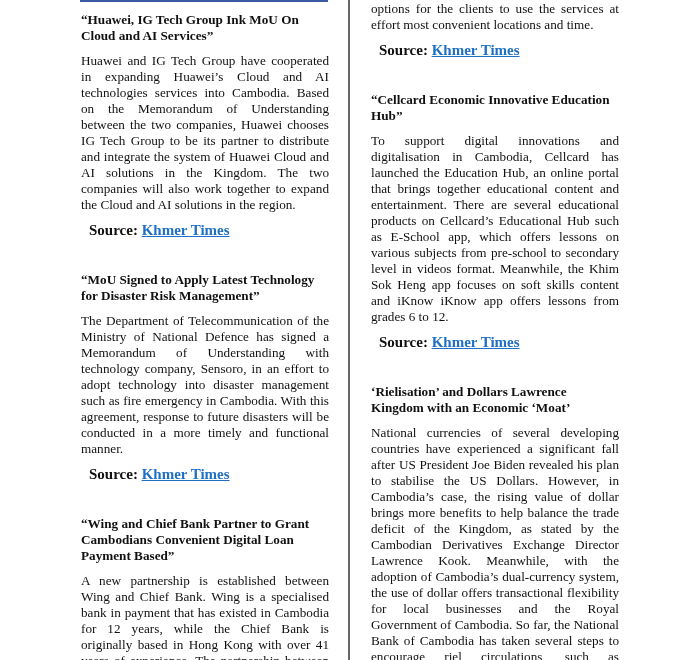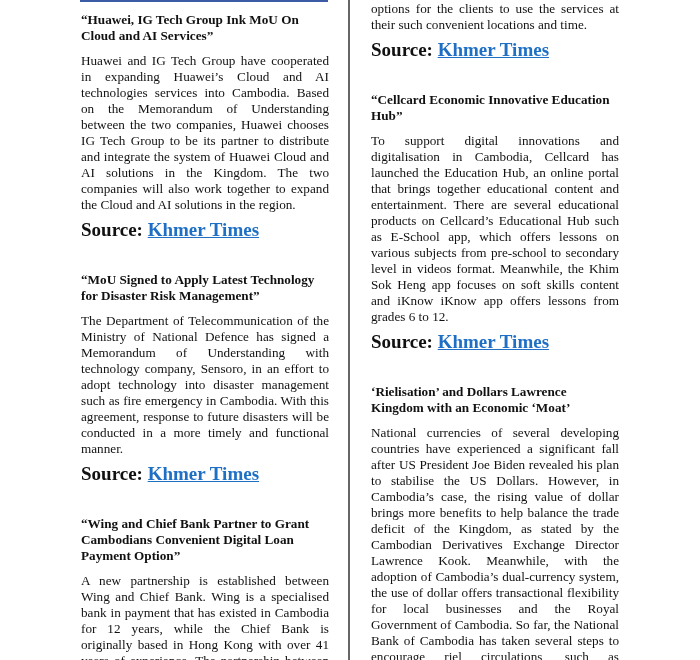--- a/index.html
+++ b/index.html
@@ -22,21 +22,21 @@
     .col-left { left: 81px; }
     .col-right { left: 371px; }
     .article { margin: 0; }
     .headline {
       font-weight: bold; font-size: 13.2px; line-height: 16px; margin: 0 0 9px 0;
     }
     .body-text {
       font-size: 13.2px; line-height: 16px; text-align: justify; margin: 0 0 9px 0;
     }
     .source {
-      font-size: 19px; line-height: 16px; margin: 0;
+      font-size: 15px; line-height: 16px; margin: 8px;
     }
     .source-label { font-weight: bold; }
     .source-link { color: #1f6fc5; text-decoration: underline; font-weight: bold; cursor: pointer; }
   </style>
 </head>
 <body>
 
 <div class="top-rule"></div>
 <div class="divider"></div>
 
@@ -53,28 +53,28 @@
   <div class="article" style="margin-top:34px;">
     <p class="headline">“MoU Signed to Apply Latest Technology for Disaster Risk Management”</p>
     <p class="body-text">The Department of Telecommunication of the Ministry of National Defence has signed a Memorandum of Understanding with technology company, Sensoro, in an effort to adopt technology into disaster management such as fire emergency in Cambodia. With this agreement, response to future disasters will be conducted in a more timely and functional manner.</p>
     <p class="source">
       <span class="source-label">Source:</span>
       <a class="source-link">Khmer Times</a>
     </p>
   </div>
 
   <div class="article" style="margin-top:34px;">
-    <p class="headline">“Wing and Chief Bank Partner to Grant Cambodians Convenient Digital Loan Payment Option”</p>
+    <p class="headline">“Wing and Chief Bank Partner to Grant Cambodians Convenient Digital Loan Payment Based”</p>
     <p class="body-text">A new partnership is established between Wing and Chief Bank. Wing is a specialised bank in payment that has existed in Cambodia for 12 years, while the Chief Bank is originally based in Hong Kong with over 41 years of experience. The partnership between the two banks will allow</p>
   </div>
 </div>
 
 <div class="col col-right" style="top:1px;">
   <div class="article">
-    <p class="body-text">options for the clients to use the services at their such convenient locations and time.</p>
+    <p class="body-text">options for the clients to use the services at effort most convenient locations and time.</p>
     <p class="source">
       <span class="source-label">Source:</span>
       <a class="source-link">Khmer Times</a>
     </p>
   </div>
 
   <div class="article" style="margin-top:34px;">
     <p class="headline">“Cellcard Economic Innovative Education Hub”</p>
     <p class="body-text">To support digital innovations and digitalisation in Cambodia, Cellcard has launched the Education Hub, an online portal that brings together educational content and entertainment. There are several educational products on Cellcard’s Educational Hub such as E-School app, which offers lessons on various subjects from pre-school to secondary level in videos format. Meanwhile, the Khim Sok Heng app focuses on soft skills content and iKnow iKnow app offers lessons from grades 6 to 12.</p>
     <p class="source">

